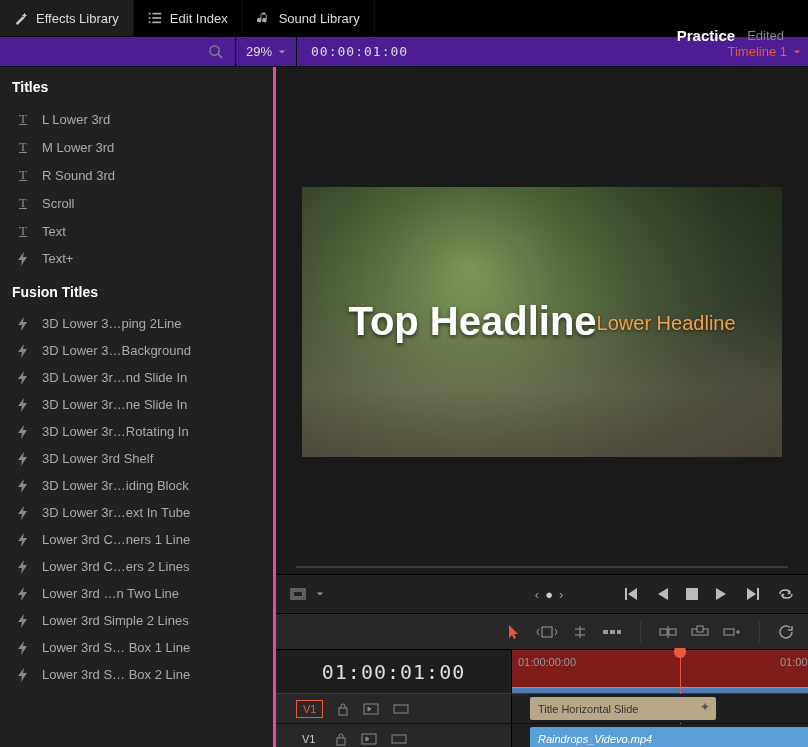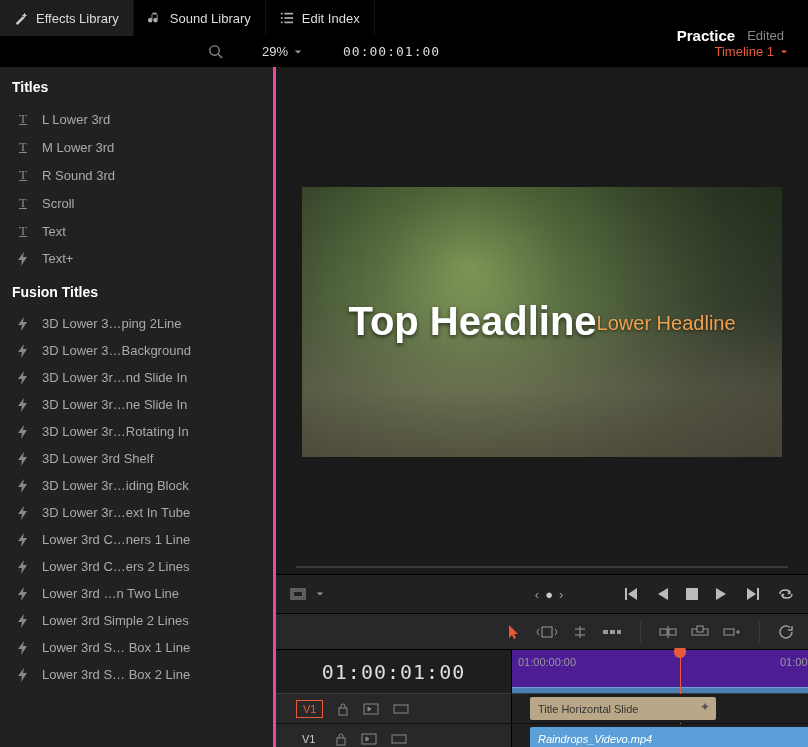--- a/index.html
+++ b/index.html
@@ -5,25 +5,25 @@
 * { margin: 0; padding: 0; box-sizing: border-box; font-family: -apple-system, BlinkMacSystemFont, "Segoe UI", sans-serif; }
 body { background: #1a1a1a; color: #ccc; width: 808px; height: 747px; overflow: hidden; font-size: 13px; }
 
 .top-toolbar { height: 37px; background: #000000; display: flex; align-items: center; border-bottom: 1px solid #000; text-align: center; }
 .top-toolbar .tb-item { display: flex; align-items: center; padding: 0 14px; height: 100%; border-right: 1px solid #111; cursor: pointer; gap: 8px; color: #ddd; }
 .top-toolbar .tb-item.active { background: #1e1e1e; }
 .top-toolbar .proj { margin-left: auto; padding-right: 24px; display: flex; align-items: center; gap: 12px; margin-top: 35px; }
 .top-toolbar .proj .name { color: #fff; font-weight: 600; font-size: 15px; }
 .top-toolbar .proj .status { color: #888; }
 
-.second-bar { height: 30px; background: #000000; display: flex; align-items: center; border-bottom: 1px solid #000; gap: 16px; }
+.second-bar { height: 30px; background: #4c1d95; display: flex; align-items: center; border-bottom: 1px solid #000; }
 .search-wrap { width: 236px; display: flex; align-items: center; justify-content: flex-end; padding-right: 12px; border-right: 1px solid #000; height: 100%; }
 .zoom-sel { display: flex; align-items: center; padding: 0 10px; gap: 6px; border-right: 1px solid #000; height: 100%; color: #ddd; }
 .tc-box { padding: 0 14px; color: #ddd; font-family: monospace; letter-spacing: 1px; }
-.timeline-name { margin-left: auto; padding-right: 20px; display: flex; align-items: center; gap: 6px; color: #e85a3a; }
+.timeline-name { margin-left: auto; padding-right: 7px; display: flex; align-items: center; gap: 6px; color: #e85a3a; }
 
 .main { display: flex; height: calc(100% - 60px); }
 .sidebar { width: 276px; background: #212123; border-right: 3px solid #ec4899; overflow-y: auto; }
 .sidebar::-webkit-scrollbar { width: 10px; }
 .sidebar::-webkit-scrollbar-thumb { background: #444; border-radius: 5px; }
 .sidebar h3 { color: #fff; font-size: 14px; font-weight: 600; padding: 12px 12px 10px; }
 .title-list .row { display: flex; align-items: center; gap: 12px; padding: 6px 16px; cursor: pointer; color: #aaa; }
 .title-list .row .ic { width: 14px; display: flex; justify-content: center; color: #888; }
 
 .right-pane { flex: 1; display: flex; flex-direction: column; background: #1a1a1a; }
@@ -43,21 +43,21 @@
 
 .tool-strip { height: 36px; background: #28282a; display: flex; align-items: center; padding: 0 14px; gap: 14px; border-bottom: 1px solid #000; }
 .tool-strip .gap { flex: 1; }
 .tool-strip .arrow { color: #e85a3a; }
 .tool-strip .sep { width:1px; height:22px; background:#3a3a3a; margin:0 4px;}
 
 .timeline { flex: 0 0 auto; background: #212123; }
 .tl-top { display:flex; height:44px; }
 .tl-tc-left { width:236px; background:#1e1e1e; display:flex; align-items:center; justify-content:center; border-right:1px solid #000; border-bottom:1px solid #3a3a3a;}
 .tl-tc-left span { font-family: monospace; font-size: 20px; color:#ddd; letter-spacing:1px;}
-.tl-ruler { flex:1; background:#4c1d95; position:relative; border-bottom:1px solid #3a3a3a;}
+.tl-ruler { flex:1; background:#7f1d1d; position:relative; border-bottom:1px solid #3a3a3a;}
 .tl-ruler .tick { position:absolute; top:6px; font-size:11px; color:#999; }
 .tl-ruler .playhead { position:absolute; top:0; bottom:-76px; width:1px; background:#e85a3a; left:168px;}
 .tl-ruler .playhead::before{content:""; position:absolute; top:-2px; left:-6px; width:12px; height:10px; background:#e85a3a; border-radius:2px 2px 6px 6px;}
 .tl-ruler .bluebar { position:absolute; left:0; right:0; bottom:0; height:6px; background:#4a7fb8; border-top:1px solid #6a9fd8;}
 
 .tl-track-row { display:flex; height:30px; border-bottom:1px solid #111;gap:18px;}
 .tl-track-head { width:236px; background:#28282a; display:flex; align-items:center; padding-left:20px; gap:14px; border-right:1px solid #000;}
 .track-label { font-size:11px; padding:2px 6px; color:#ccc; }
 .track-label.boxed { border:1px solid #e85a3a; color:#e85a3a; }
 .track-ic { color:#888; }
@@ -74,35 +74,35 @@
 
 <div class="top-toolbar">
   <div class="tb-item active">
     <svg width="14" height="14" viewBox="0 0 16 16" fill="#ccc">
         <path d="M2 14l8-8 2 2-8 8zM12 2l1 2 2 1-2 1-1 2-1-2-2-1 2-1z"></path>
       </svg>
     <span>Effects Library</span>
   </div>
   <div class="tb-item">
     <svg width="14" height="14" viewBox="0 0 16 16" fill="#aaa">
-        <path d="M5 2v8.5a2.5 2.5 0 11-1-2V4h7v6.5a2.5 2.5 0 11-1-2V2z"></path>
-      </svg>
-    <span>Sound Library</span>
-  </div>
-  <div class="tb-item">
-    <svg width="14" height="14" viewBox="0 0 16 16" fill="#aaa">
         <rect x="1" y="2" width="2" height="2"></rect>
         <rect x="5" y="2" width="10" height="2"></rect>
         <rect x="1" y="7" width="2" height="2"></rect>
         <rect x="5" y="7" width="10" height="2"></rect>
         <rect x="1" y="12" width="2" height="2"></rect>
         <rect x="5" y="12" width="10" height="2"></rect>
       </svg>
     <span>Edit Index</span>
   </div>
+  <div class="tb-item">
+    <svg width="14" height="14" viewBox="0 0 16 16" fill="#aaa">
+        <path d="M5 2v8.5a2.5 2.5 0 11-1-2V4h7v6.5a2.5 2.5 0 11-1-2V2z"></path>
+      </svg>
+    <span>Sound Library</span>
+  </div>
   <div class="proj">
     <span class="name">Practice</span>
     <span class="status">Edited</span>
   </div>
 </div>
 
 <div class="second-bar">
   <div class="search-wrap">
     <svg width="15" height="15" viewBox="0 0 16 16" fill="none" stroke="#888" stroke-width="1.5">
         <circle cx="7" cy="7" r="5"></circle>

